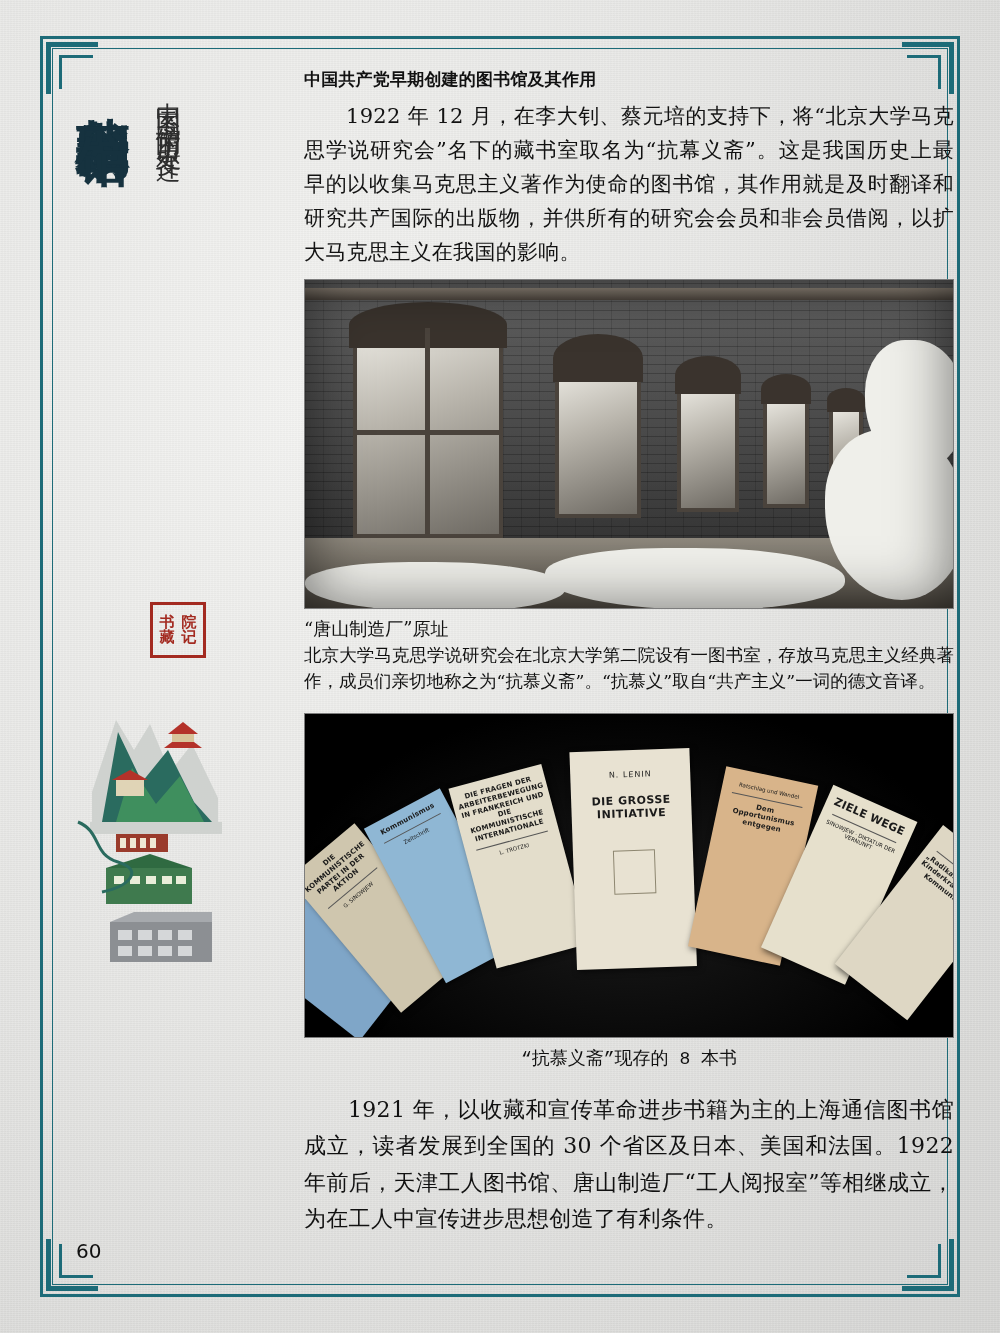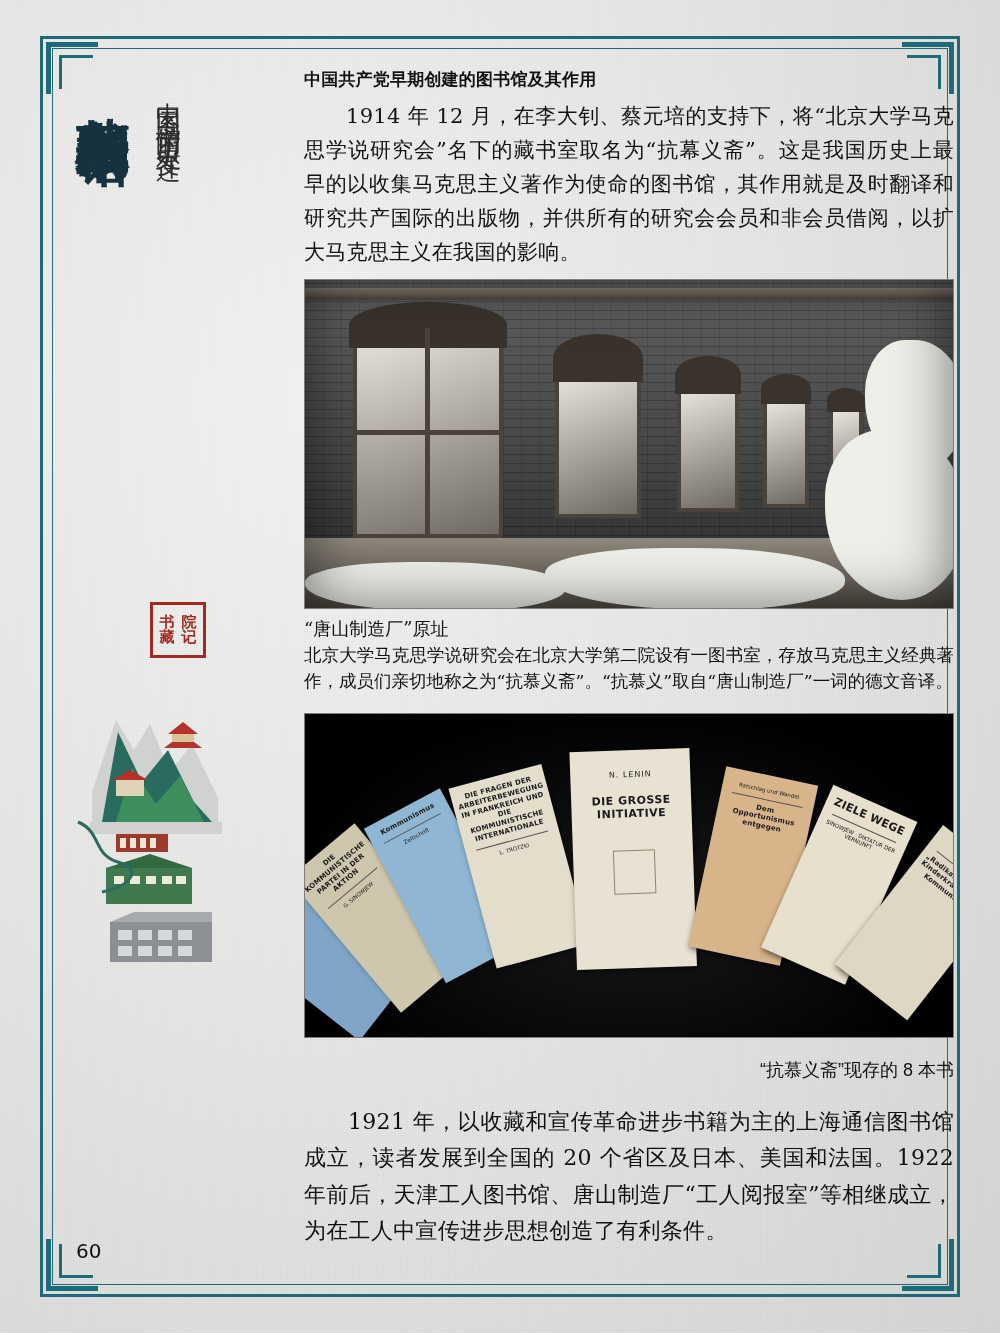--- a/index.html
+++ b/index.html
@@ -166,25 +166,25 @@
   .caption-body{
     font-family:"DejaVu Serif", serif;
     font-size:17.5px;
     line-height:1.48;
     color:#111;
     text-align:justify;
     margin-top:2px;
   }
   .photo-2{height:325px;margin-top:18px;background:#000;}
   .caption-center{
-    font-family:Liberation Sans, sans-serif;
+    font-family:Liberation Mono, monospace;
     font-size:18px;
     color:#111;
-    text-align:right;
-    margin-top:20px;
+    text-align:center;
+    margin-top:8px;
   }
   .bottom-para{
     font-family:"DejaVu Serif", serif;
     font-size:22px;
     line-height:1.66;
     color:#111;
     text-align:justify;
     text-indent:2em;
     margin-top:22px;
     letter-spacing:0.3px;
@@ -324,21 +324,21 @@
       </g>
 
       <path d="M6 150 C 30 160, 20 182, 46 190 C 72 198, 58 214, 30 220" fill="none" stroke="#2a6b5f" stroke-width="3"></path>
     </svg>
   </div>
 
   <div class="main">
 
     <div class="heading">中国共产党早期创建的图书馆及其作用</div>
 
-    <p class="para">1914 年 12 月，在李大钊、蔡元培的支持下，将“北京大学马克思学说研究会”名下的藏书室取名为“抗幕义斋”。这是我国历史上最早的以收集马克思主义著作为使命的图书馆，其作用就是及时翻译和研究共产国际的出版物，并供所有的研究会会员和非会员借阅，以扩大马克思主义在我国的影响。</p>
+    <p class="para">1922 年 12 月，在李大钊、蔡元培的支持下，将“北京大学马克思学说研究会”名下的藏书室取名为“抗幕义斋”。这是我国历史上最早的以收集马克思主义著作为使命的图书馆，其作用就是及时翻译和研究共产国际的出版物，并供所有的研究会会员和非会员借阅，以扩大马克思主义在我国的影响。</p>
 
     <div class="photo photo-1">
       <div class="b-sky"></div>
       <div class="b-wall" style="left:0;top:0;width:100%;height:100%;"></div>
 
       <div class="b-win" style="left:48px;top:48px;width:150px;height:210px;"></div>
       <div class="b-arch" style="left:44px;top:22px;width:158px;height:46px;"></div>
 
       <div style="position:absolute;left:120px;top:48px;width:5px;height:210px;background:#4a433c;"></div>
       <div style="position:absolute;left:48px;top:150px;width:150px;height:5px;background:#4a433c;"></div>
@@ -360,21 +360,21 @@
       <div class="b-ground"></div>
 
       <div class="b-snow" style="left:520px;top:150px;width:140px;height:170px;"></div>
       <div class="b-snow" style="left:560px;top:60px;width:100px;height:130px;"></div>
       <div class="b-snow" style="left:0px;top:282px;width:260px;height:50px;"></div>
       <div class="b-snow" style="left:240px;top:268px;width:300px;height:62px;"></div>
       <div class="vignette"></div>
     </div>
 
     <div class="caption-title">“唐山制造厂”原址</div>
-    <div class="caption-body">北京大学马克思学说研究会在北京大学第二院设有一图书室，存放马克思主义经典著作，成员们亲切地称之为“抗慕义斋”。“抗慕义”取自“唐山制造厂”一词的德文音译。</div>
+    <div class="caption-body">北京大学马克思学说研究会在北京大学第二院设有一图书室，存放马克思主义经典著作，成员们亲切地称之为“抗慕义斋”。“抗慕义”取自“共产主义”一词的德文音译。</div>
 
     <div class="photo photo-2">
       <div style="position:absolute;inset:0;background:radial-gradient(ellipse at 50% 60%, #1a1a1a 0%, #000 75%);"></div>
 
       <div class="booklet" style="left:38px;top:118px;transform:rotate(-52deg);background:#7fa6c8;border-color:#5d7f9e;">
 
         <div class="bk-s">D. SINOWJEW</div>
       </div>
 
       <div class="booklet" style="left:86px;top:96px;transform:rotate(-40deg);background:#cfc6ae;border-color:#9b937f;">
@@ -415,17 +415,17 @@
 
       <div class="booklet" style="left:520px;top:102px;width:92px;height:176px;transform:rotate(38deg);background:#ded7c4;border-color:#aaa38c;">
         <div class="bk-s">N. Lenin</div>
         <div class="bk-rule"></div>
         <div class="bk-t">„Radikalismus“ die Kinderkrankheit im Kommunismus</div>
       </div>
     </div>
 
     <div class="caption-center">“抗慕义斋”现存的 8 本书</div>
 
-    <p class="bottom-para">1921 年，以收藏和宣传革命进步书籍为主的上海通信图书馆成立，读者发展到全国的 20 个省区及日本、美国和法国。1922 年前后，天津工人图书馆、唐山制造厂“工人阅报室”等相继成立，为在工人中宣传进步思想创造了有利条件。</p>
+    <p class="bottom-para">1921 年，以收藏和宣传革命进步书籍为主的上海通信图书馆成立，读者发展到全国的 30 个省区及日本、美国和法国。1922 年前后，天津工人图书馆、唐山制造厂“工人阅报室”等相继成立，为在工人中宣传进步思想创造了有利条件。</p>
   </div>
 
   <div class="page-number">60</div>
 </div>
 
 </body></html>

